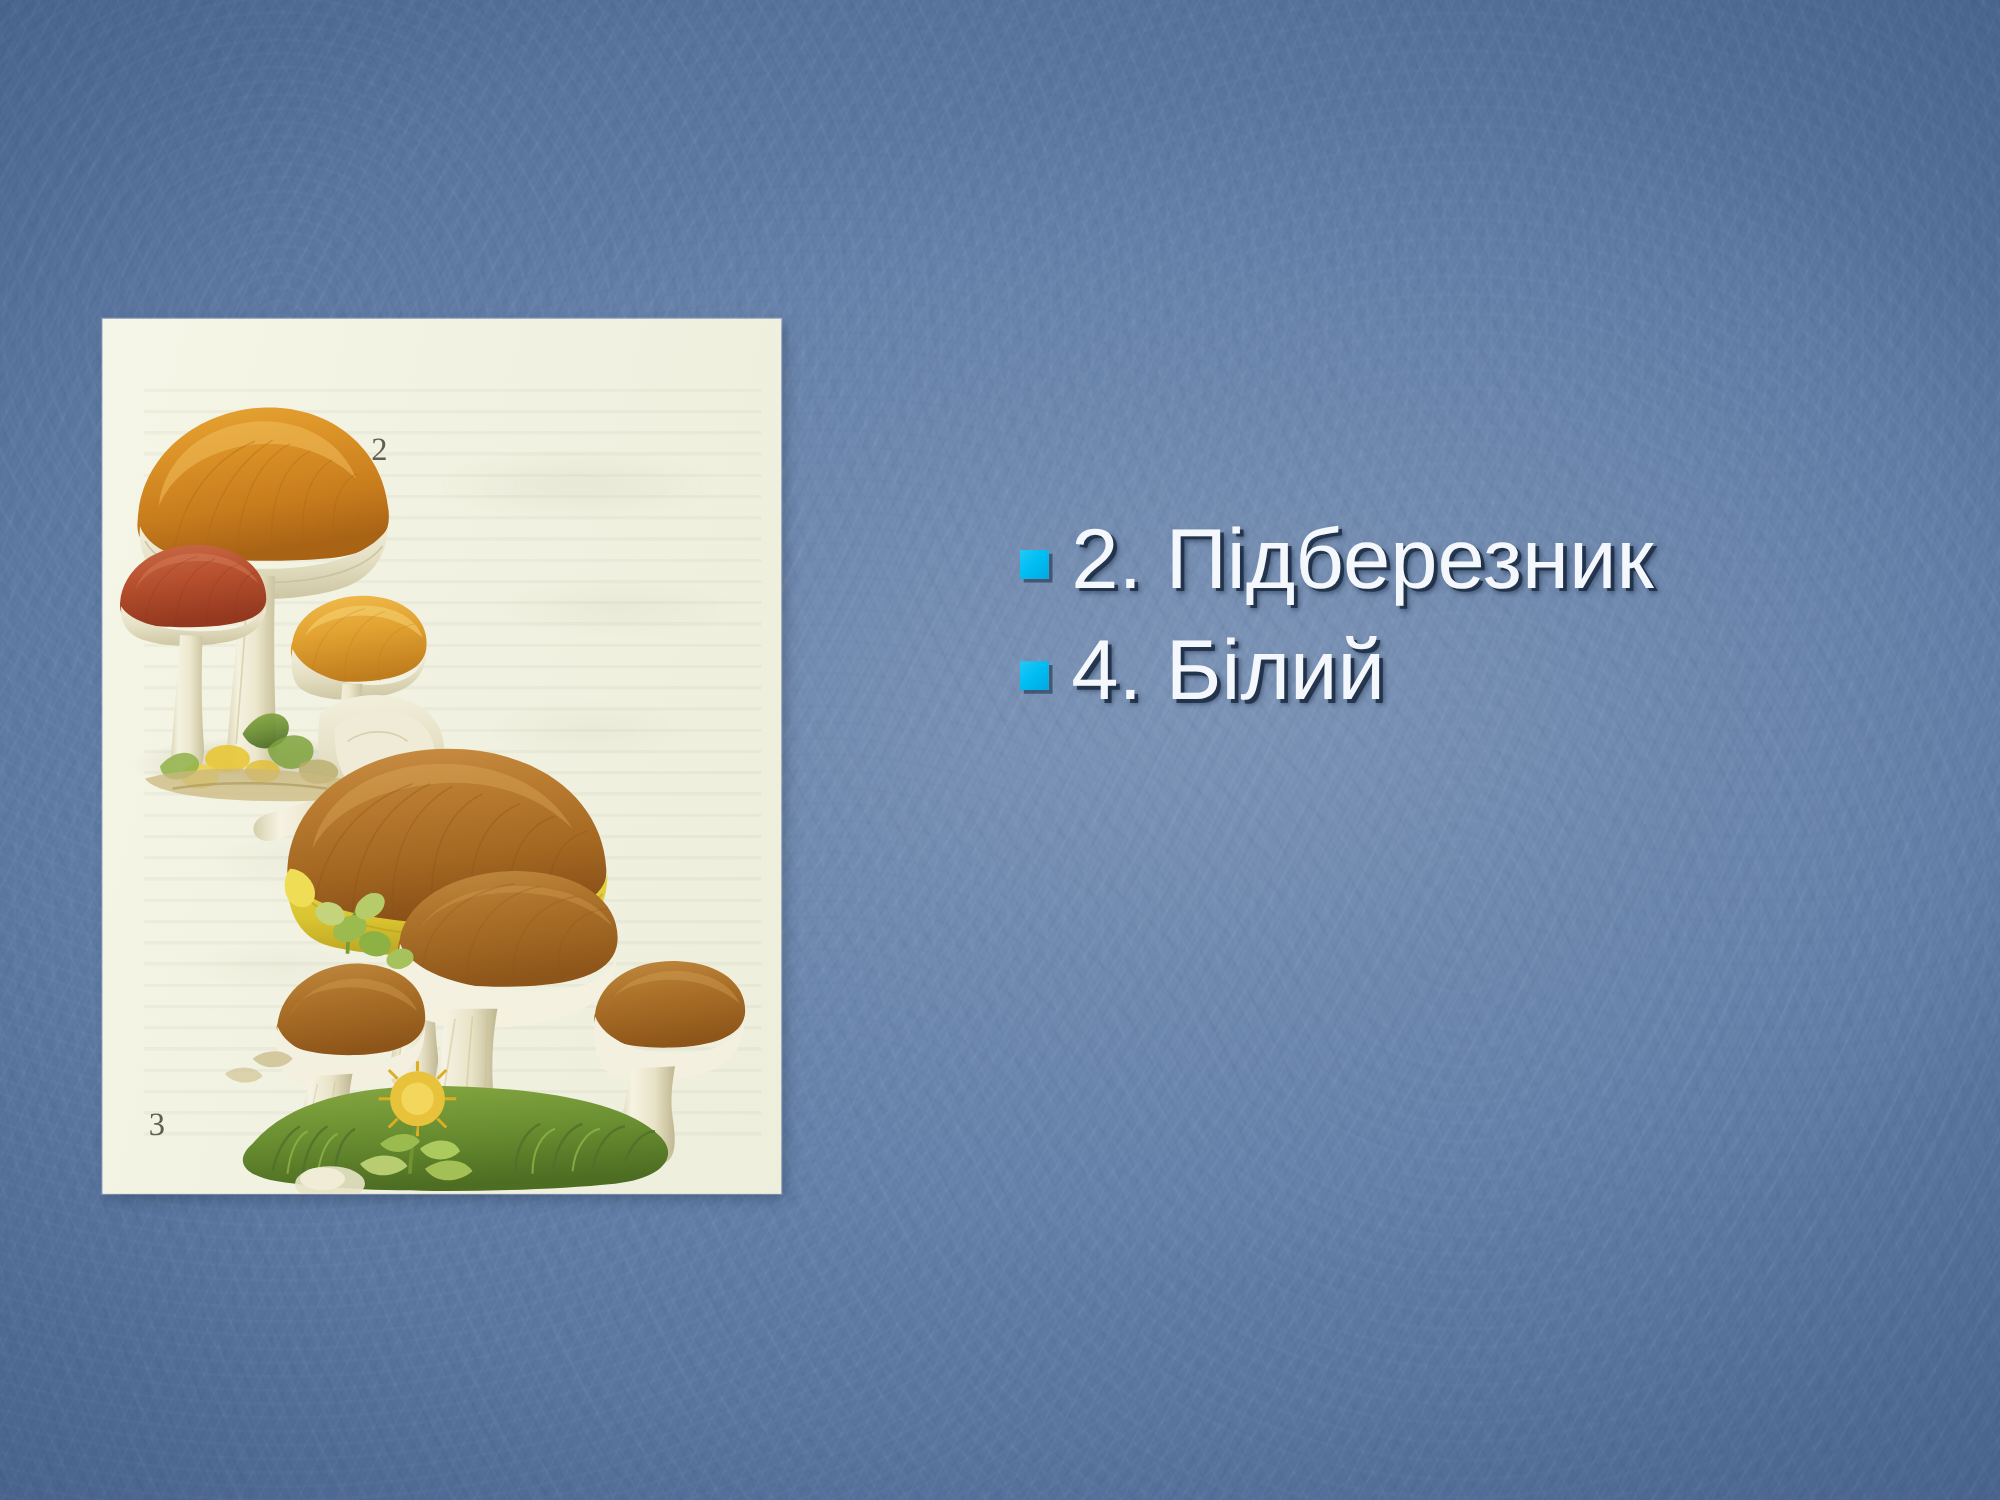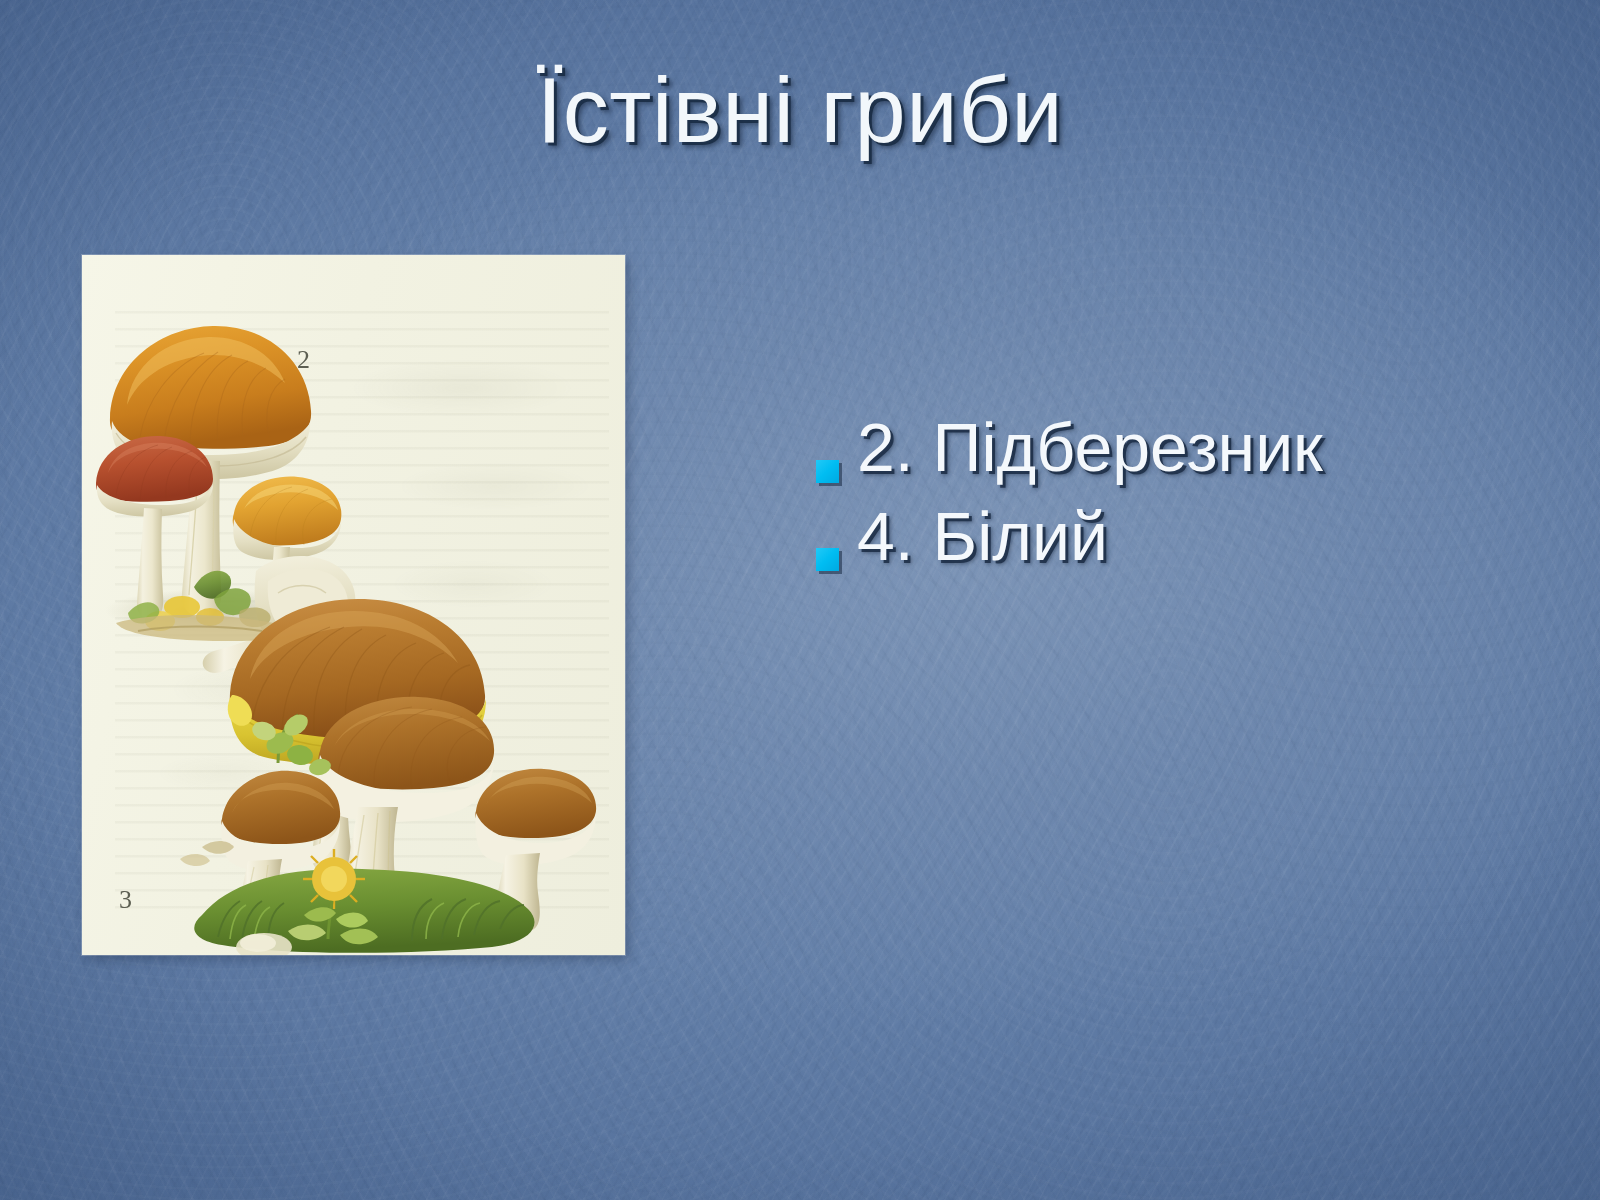--- a/index.html
+++ b/index.html
@@ -96,21 +96,21 @@
   
   .bullets {
     position: absolute;
     left: 816px;
     top: 412px;
     width: 700px;
     z-index: 4;
   }
   .bullet-row {
     display: flex;
-    align-items: flex-end;
+    align-items: flex-start;
     margin-bottom: 18px;
   }
   .bullet-marker {
     flex: 0 0 auto;
     width: 23px;
     height: 23px;
     margin-top: 28px;
     margin-right: 18px;
     background: linear-gradient(135deg, #22c9f7 0%, #00bdf2 48%, #00a9e2 100%);
     box-shadow: 3px 3px 0 rgba(24,42,66,.55);
@@ -187,21 +187,20 @@
 </head>
 <body>
 
 <div class="slide">
 
   <div class="bg-base"></div>
   <div class="bg-tex1"></div>
   <div class="bg-tex2"></div>
   <div class="bg-vig"></div>
 
-  <div class="title">Їстівні гриби</div>
 
   <div class="illus">
     <div class="illus-page"></div>
     <div class="illus-lines"></div>
     <div class="illus-blots"></div>
 
     <svg viewBox="0 0 543 700" preserveAspectRatio="none">
       <defs>
         <linearGradient id="capOrange" x1="0" y1="0" x2="0.25" y2="1">
           <stop offset="0%" stop-color="#e8a636"></stop>

